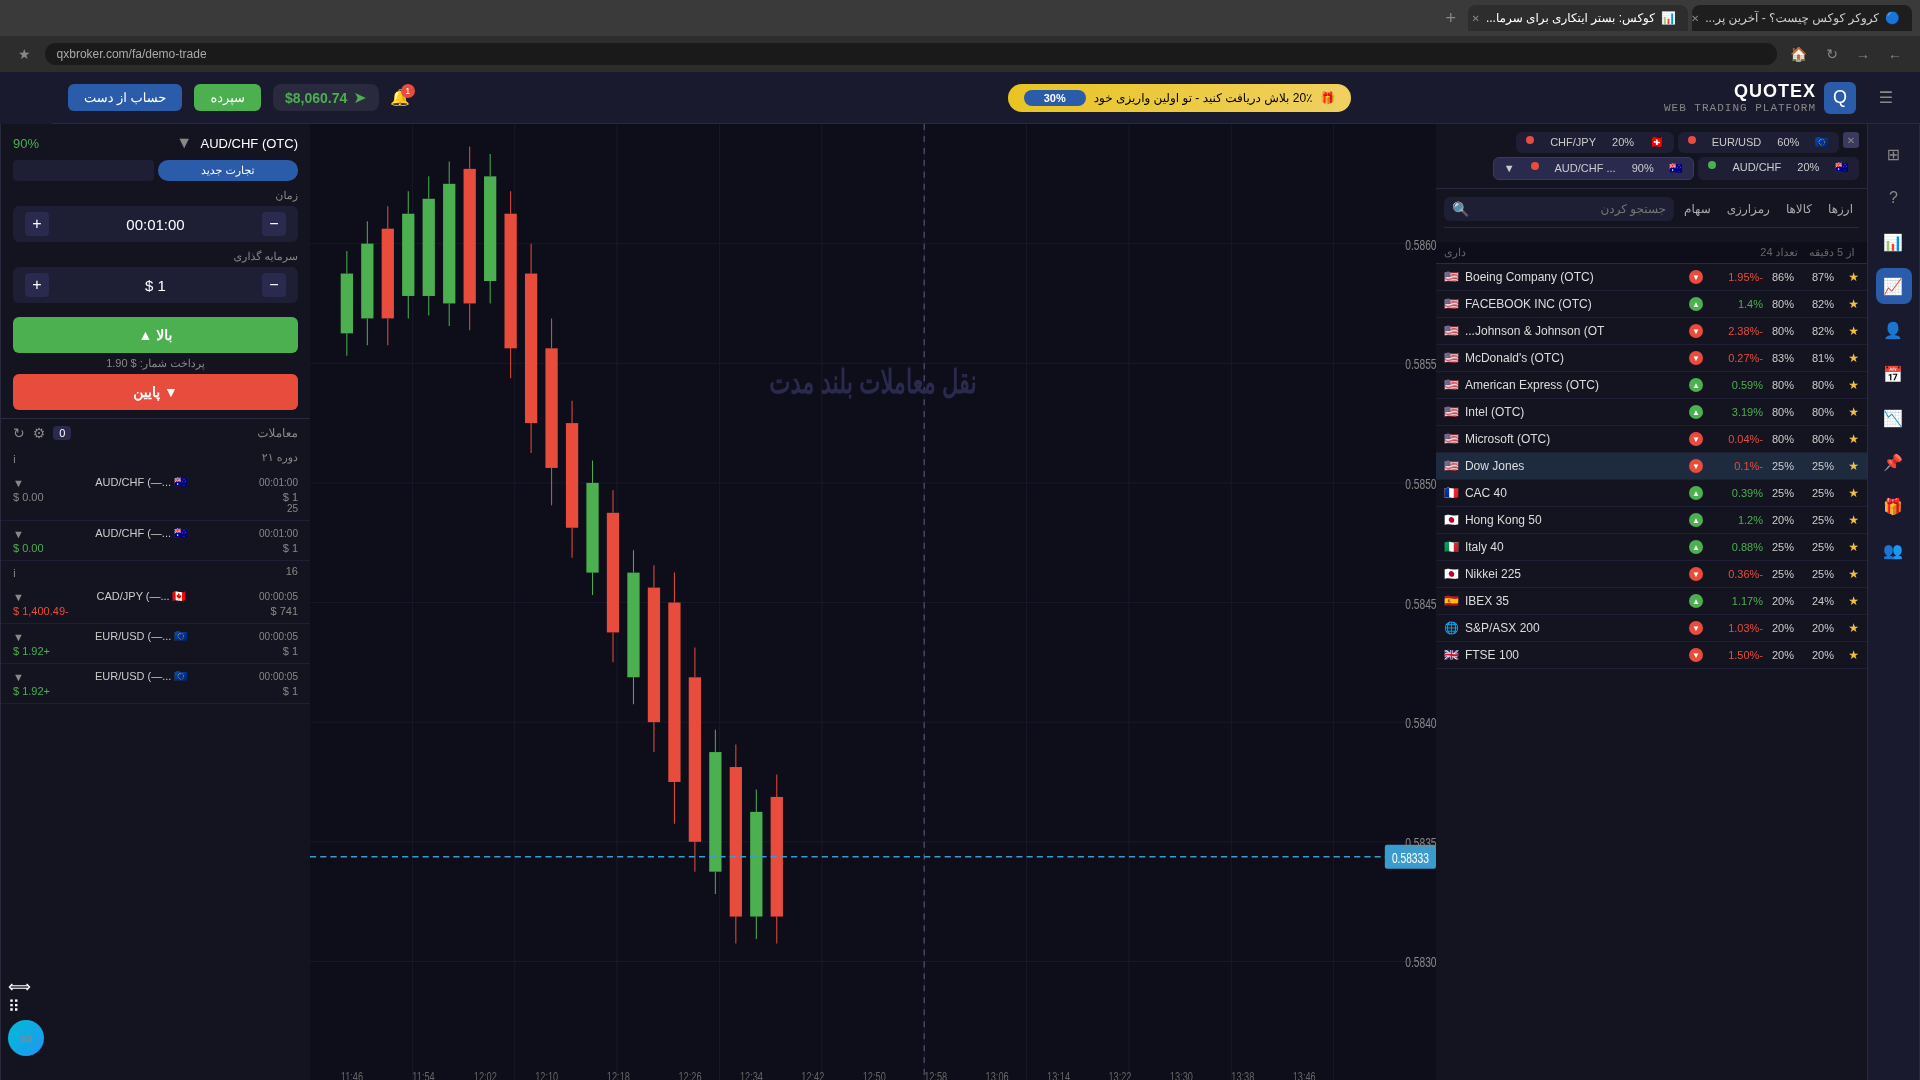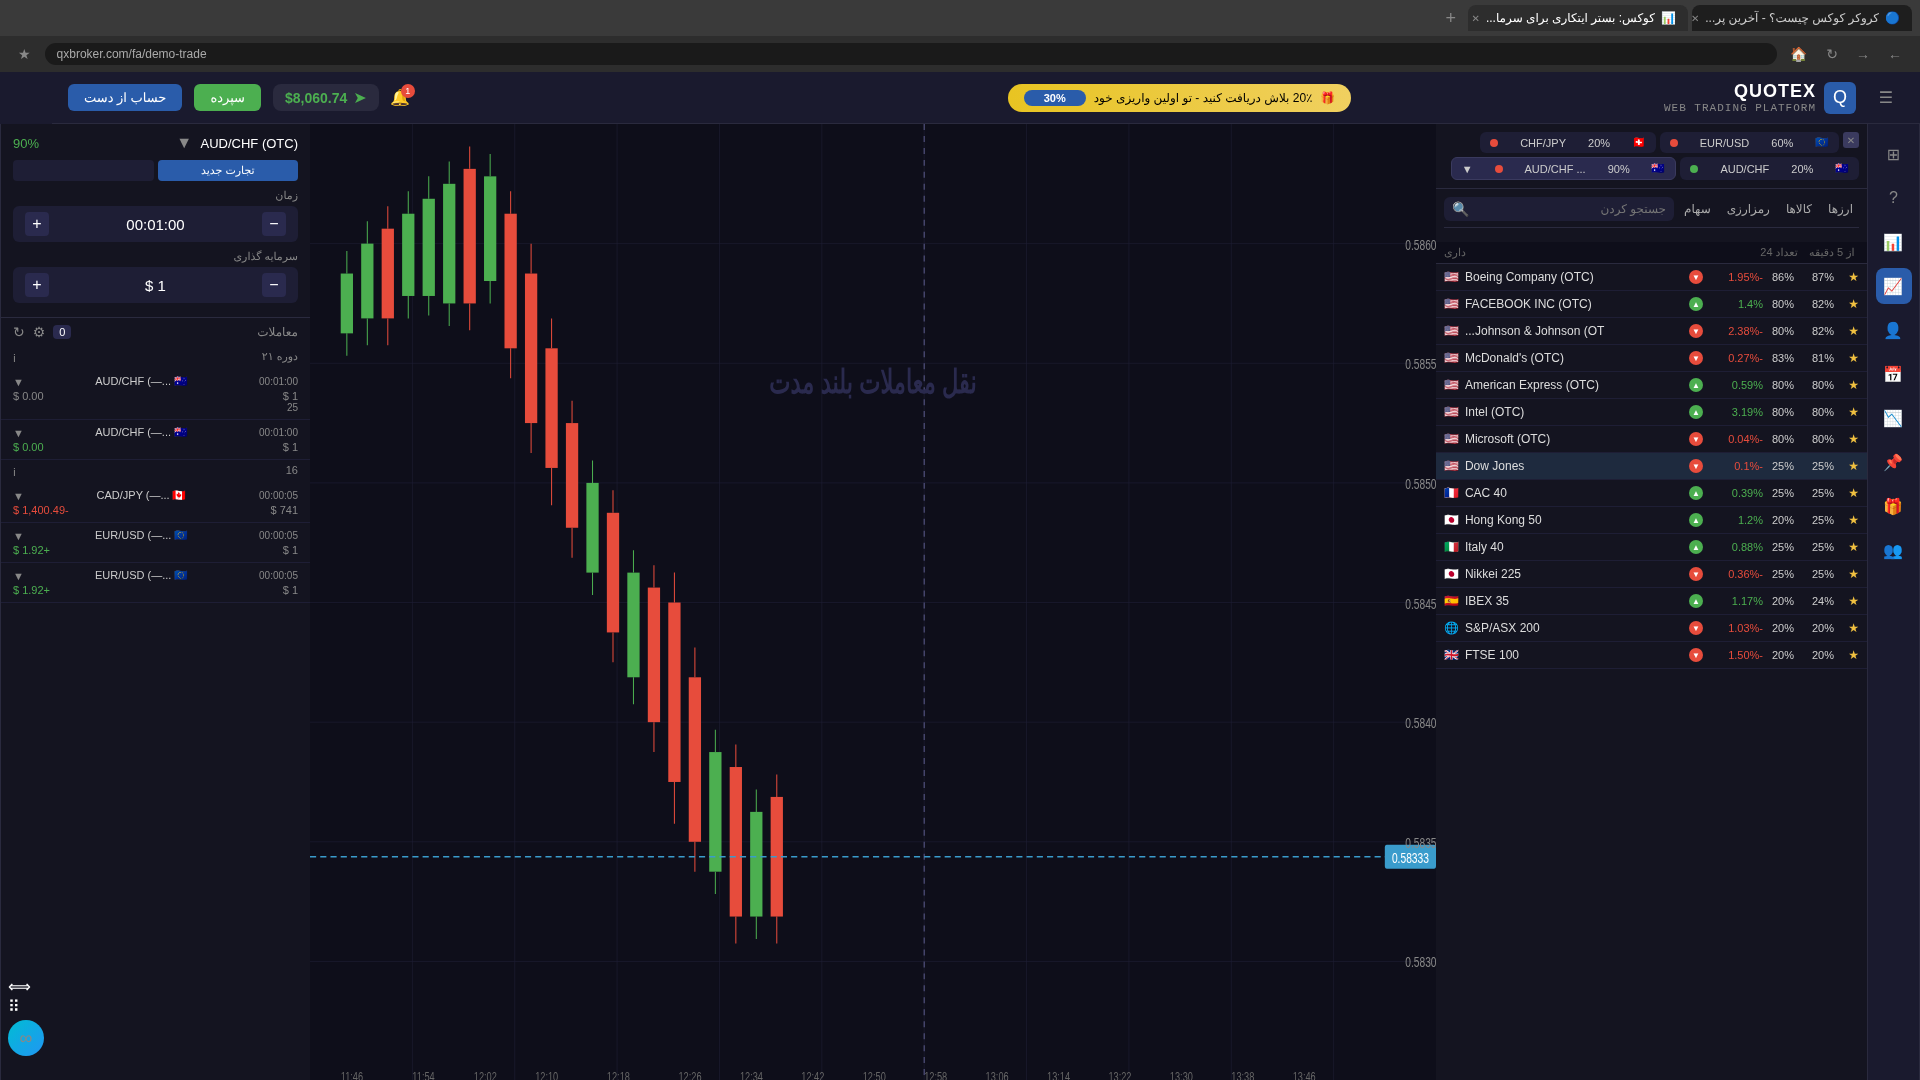--- a/index.html
+++ b/index.html
@@ -40,21 +40,21 @@
     .balance-area { display: flex; align-items: center; gap: 6px; background: #2a2a3e; border-radius: 8px; padding: 4px 12px; }
     .balance-amount { color: #4CAF50; font-weight: bold; font-size: 14px; }
     .send-icon { color: #4CAF50; }
     .deposit-btn { background: #4CAF50; border: none; color: #fff; padding: 6px 16px; border-radius: 6px; cursor: pointer; font-size: 13px; direction: rtl; }
     .account-btn { background: #2a5caa; border: none; color: #fff; padding: 6px 16px; border-radius: 6px; cursor: pointer; font-size: 13px; direction: rtl; }
     .notif-area { position: relative; cursor: pointer; }
     .notif-badge { position: absolute; top: -4px; right: -4px; background: #e74c3c; color: #fff; border-radius: 50%; width: 14px; height: 14px; font-size: 9px; display: flex; align-items: center; justify-content: center; }
 
     
     .asset-tabs { display: flex; padding: 8px; gap: 4px; background: #141420; border-bottom: 1px solid #2a2a3e; flex-wrap: wrap; }
-    .asset-tab { background: #1e1e35; border-radius: 6px; padding: 4px 10px; font-size: 11px; color: #ccc; display: flex; align-items: center; gap: 22px; cursor: pointer; position: relative; direction: ltr; }
+    .asset-tab { background: #1e1e35; border-radius: 6px; padding: 4px 10px; font-size: 11px; color: #ccc; display: flex; align-items: flex-start; gap: 16px; cursor: pointer; position: relative; direction: ltr; }
     .asset-tab.active { background: #2a2a4e; border: 1px solid #3a3a5e; }
     .tab-dot-red { width: 8px; height: 8px; border-radius: 50%; background: #e74c3c; }
     .tab-dot-green { width: 8px; height: 8px; border-radius: 50%; background: #4CAF50; }
     .tab-x { background: #3a3a5e; border: none; color: #888; width: 16px; height: 16px; border-radius: 3px; cursor: pointer; display: flex; align-items: center; justify-content: center; font-size: 10px; }
 
     
     .asset-search { padding: 8px; background: #141420; direction: rtl; }
     .search-row { display: flex; align-items: center; gap: 4px; border-bottom: 1px solid #2a2a3e; padding-bottom: 6px; margin-bottom: 6px; }
     .search-filter { background: none; border: none; color: #aaa; font-size: 12px; cursor: pointer; padding: 2px 6px; direction: rtl; }
     .search-input-wrap { display: flex; align-items: center; background: #1e1e35; border-radius: 6px; padding: 4px 8px; flex: 1; }
@@ -92,21 +92,21 @@
     .right-panel { width: 310px; background: #141420; border-left: 1px solid #2a2a3e; display: flex; flex-direction: column; overflow-y: auto; }
     .right-panel::-webkit-scrollbar { width: 4px; }
     .right-panel::-webkit-scrollbar-thumb { background: #3a3a5e; }
     .chart-svg { width: 100%; height: 100%; }
 
     
     .trade-header { padding: 10px 12px; direction: rtl; }
     .pair-selector { display: flex; align-items: center; justify-content: space-between; margin-bottom: 8px; }
     .trade-mode-btns { display: flex; gap: 4px; margin-bottom: 8px; }
     .mode-btn { flex: 1; padding: 4px; background: #1e1e35; border: none; color: #888; font-size: 11px; border-radius: 4px; cursor: pointer; direction: rtl; }
-    .mode-btn.active { background: #2a5caa; color: #fff; }
+    .mode-btn.active { background: #2a5caa; color: #fff; border-radius: 10px; }
     .time-control { display: flex; align-items: center; justify-content: space-between; background: #1e1e35; border-radius: 6px; padding: 6px 12px; margin-bottom: 8px; }
     .ctrl-btn { background: #2a2a4e; border: none; color: #fff; width: 24px; height: 24px; border-radius: 4px; cursor: pointer; font-size: 16px; }
     .amount-control { display: flex; align-items: center; justify-content: space-between; background: #1e1e35; border-radius: 6px; padding: 6px 12px; margin-bottom: 4px; }
     .up-btn { background: #4CAF50; border: none; color: #fff; padding: 10px; border-radius: 6px; cursor: pointer; font-size: 14px; font-weight: bold; width: 100%; margin-bottom: 4px; direction: rtl; }
     .payout-row { font-size: 11px; color: #888; text-align: center; margin-bottom: 4px; direction: rtl; }
     .down-btn { background: #e74c3c; border: none; color: #fff; padding: 10px; border-radius: 6px; cursor: pointer; font-size: 14px; font-weight: bold; width: 100%; direction: rtl; }
     .trade-section { padding: 0 12px 8px; }
     .deals-header { display: flex; align-items: center; justify-content: space-between; padding: 6px 12px; border-top: 1px solid #2a2a3e; direction: rtl; }
     .deal-item { padding: 6px 12px; border-bottom: 1px solid #1e1e35; direction: rtl; }
     .deal-row1 { display: flex; justify-content: space-between; align-items: center; font-size: 11px; margin-bottom: 2px; }
@@ -585,20 +585,25 @@
       </div>
 
       <div style="font-size:11px;color:#888;text-align:right;margin-bottom:4px;">سرمایه گذاری</div>
       <div class="amount-control">
         <button class="ctrl-btn">−</button>
         <span style="font-size:15px;color:#fff;">1 $</span>
         <button class="ctrl-btn">+</button>
       </div>
     </div>
 
+    <div class="trade-section">
+      <button class="up-btn">بالا ▲</button>
+      <div class="payout-row">پرداخت شمار: $ 1.90</div>
+      <button class="down-btn">▼ پایین</button>
+    </div>
 
     <div class="deals-header">
       <span style="font-size:12px;color:#888;">معاملات</span>
       <div style="display:flex;align-items:center;gap:8px;">
         <span style="background:#2a2a4e;color:#fff;border-radius:4px;padding:1px 6px;font-size:11px;">0</span>
         <span style="color:#888;font-size:14px;">⚙</span>
         <span style="color:#888;font-size:14px;">↻</span>
       </div>
     </div>
 

